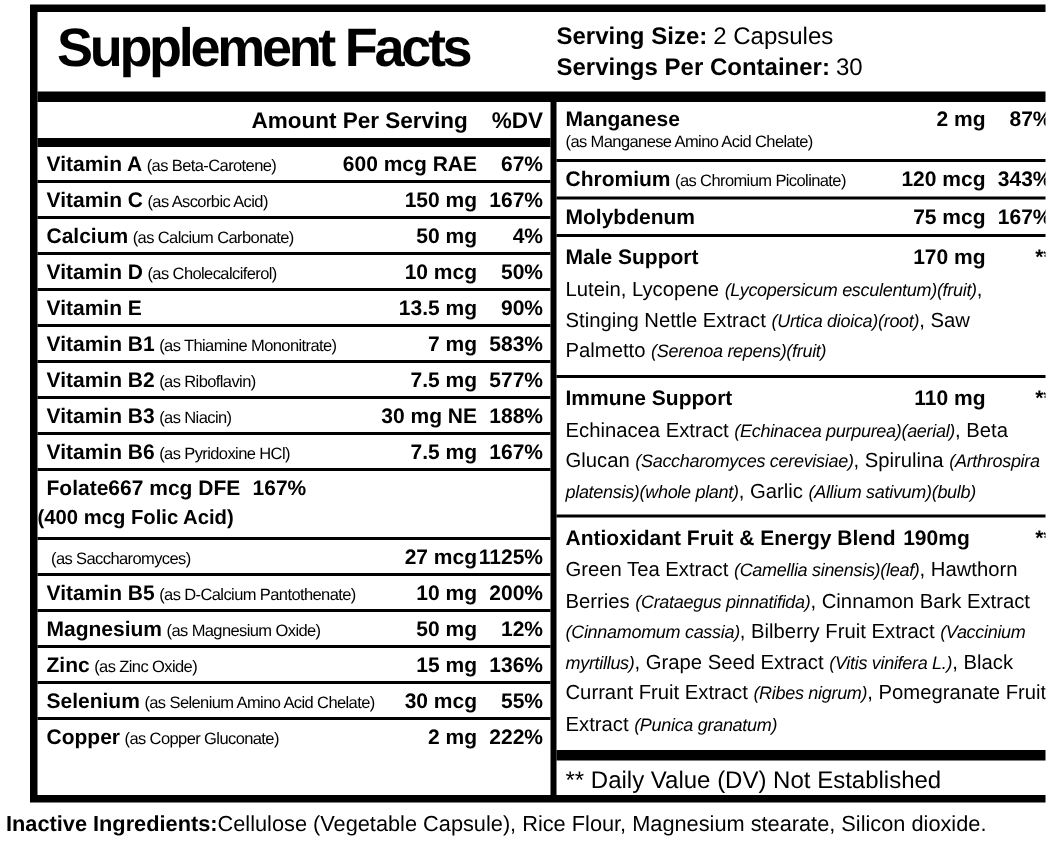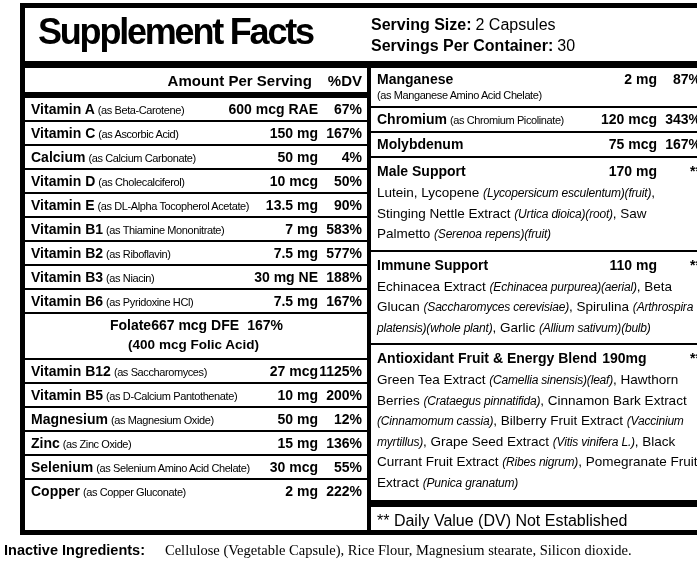--- a/index.html
+++ b/index.html
@@ -39,42 +39,42 @@
     padding:0 5px 0 6px;height:22px;line-height:22px;
     border-bottom:2px solid #000;white-space:nowrap;flex:none;
   }
   .rrow{height:23px;line-height:23px;}
   .row:last-child{border-bottom:none;}
   .nm{font-size:14px;font-weight:bold;}
   .frm{font-size:11px;letter-spacing:-0.4px;margin-left:3px;}
   .amt{margin-left:auto;font-size:14px;font-weight:bold;}
   .dv{width:44px;text-align:right;font-size:14px;font-weight:bold;flex:none;}
   
-  .row.dbl{height:44px;flex-direction:column;align-items:center;padding:0;}
+  .row.dbl{height:44px;flex-direction:column;align-items:flex-start;padding:0;}
   .row.dbl .rline{display:flex;align-items:baseline;height:22px;line-height:22px;padding:0 5px 0 6px;}
   .row.dbl .rnote{height:20px;line-height:18px;text-align:right;padding-right:5px;font-size:13.5px;font-weight:bold;}
   
   .rrow.dbl2{height:38px;flex-direction:column;align-items:stretch;padding:0;}
   .rrow.dbl2 .rline{display:flex;align-items:flex-start;height:21px;line-height:23px;padding:0 5px 0 6px;}
   .rrow.dbl2 .subfrm{height:15px;line-height:13px;padding-left:6px;font-size:11px;letter-spacing:-0.4px;}
   
   .bhdr{display:flex;align-items:baseline;padding:2px 5px 0 6px;height:22px;line-height:22px;white-space:nowrap;flex:none;}
   .bhdr .amt-inline{font-size:14px;font-weight:bold;margin-left:5px;}
   .desc{
     padding:1px 6px 5px 6px;font-size:13.5px;line-height:19.5px;
     border-bottom:2px solid #000;flex:none;
   }
   .desc.last{border-bottom:none;}
   .lat{font-style:italic;font-size:12px;letter-spacing:-0.2px;}
   .bar3{height:7px;background:#000;margin-top:auto;flex:none;}
   .footnote{padding:5px 6px 0 6px;font-size:16px;flex:none;}
   
   .inactive{position:absolute;left:4px;top:541px;width:692px;font-size:14.5px;line-height:19px;white-space:nowrap;}
   .inactive .lbl{font-weight:bold;}
-  .inactive .txt{margin-left:20px;font-family:Liberation Serif, serif;}
+  .inactive .txt{margin-left:0;}
 </style>
 </head>
 <body>
 
 <div class="label">
 
   <div class="hdr">
     <div class="title">Supplement Facts</div>
     <div class="serving">
       <div><span class="lbl">Serving Size:</span><span class="val">2 Capsules</span></div>
@@ -112,21 +112,20 @@
           <span class="dv">4%</span>
         </div>
       <div class="row">
           <span class="nm">Vitamin D</span>
           <span class="frm">(as Cholecalciferol)</span>
           <span class="amt">10 mcg</span>
           <span class="dv">50%</span>
         </div>
       <div class="row">
           <span class="nm">Vitamin E</span>
-          <span class="frm">(as DL-Alpha Tocopherol Acetate)</span>
           <span class="amt">13.5 mg</span>
           <span class="dv">90%</span>
         </div>
       <div class="row">
           <span class="nm">Vitamin B1</span>
           <span class="frm">(as Thiamine Mononitrate)</span>
           <span class="amt">7 mg</span>
           <span class="dv">583%</span>
         </div>
       <div class="row">
@@ -149,21 +148,20 @@
         </div>
       <div class="row dbl">
         <div class="rline">
             <span class="nm">Folate</span>
             <span class="amt">667 mcg DFE</span>
             <span class="dv">167%</span>
           </div>
         <div class="rnote">(400 mcg Folic Acid)</div>
       </div>
       <div class="row">
-          <span class="nm">Vitamin B12</span>
           <span class="frm">(as Saccharomyces)</span>
           <span class="amt">27 mcg</span>
           <span class="dv">1125%</span>
         </div>
       <div class="row">
           <span class="nm">Vitamin B5</span>
           <span class="frm">(as D-Calcium Pantothenate)</span>
           <span class="amt">10 mg</span>
           <span class="dv">200%</span>
         </div>

